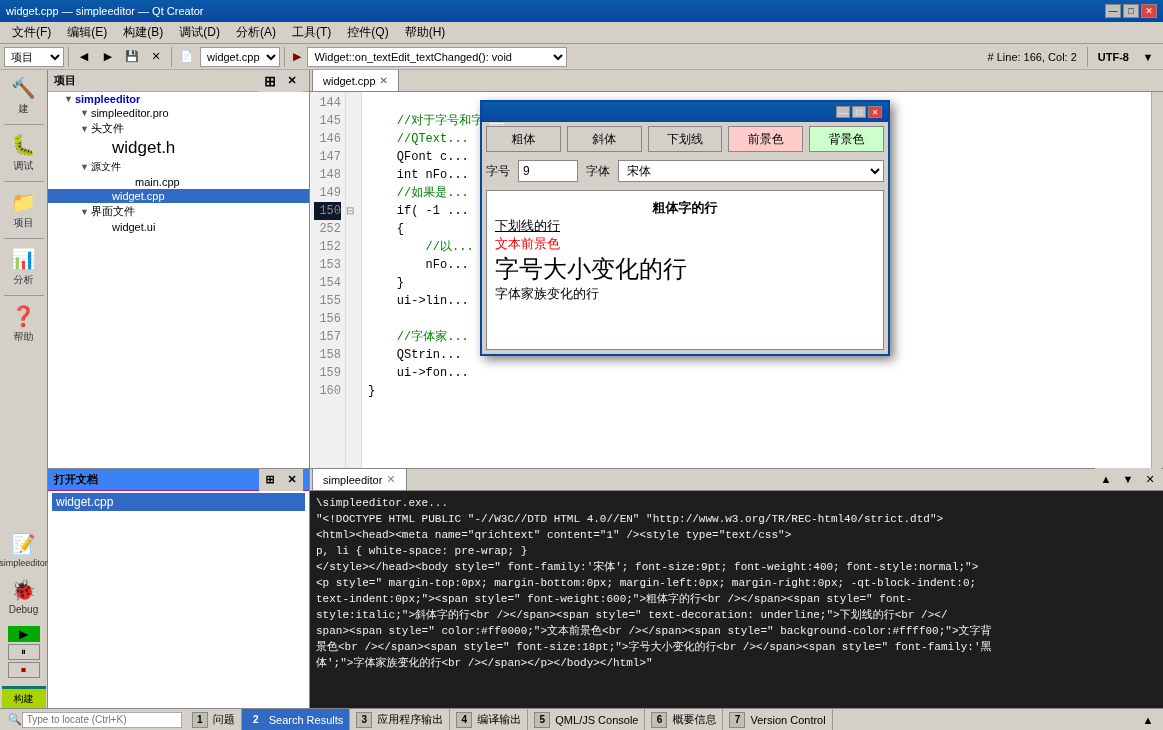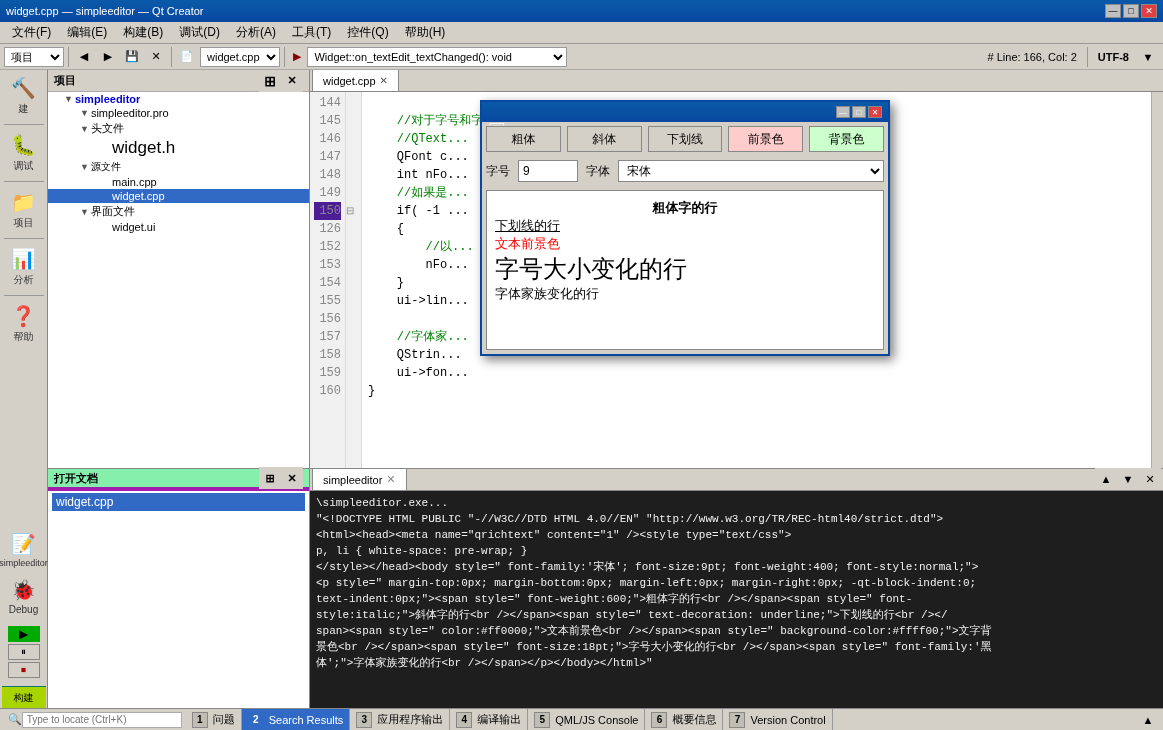--- a/index.html
+++ b/index.html
@@ -398,21 +398,21 @@
     </div>
     <div class="sidebar-icon">
       <div class="icon-img">🐞</div>
       <div>Debug</div>
     </div>
     <div style="padding:4px 0;">
       <div style="width:32px;height:16px;background:#00aa00;margin:2px auto;cursor:pointer;display:flex;align-items:center;justify-content:center;">▶</div>
       <div style="width:32px;height:16px;background:#d4d0c8;border:1px solid #888;margin:2px auto;cursor:pointer;display:flex;align-items:center;justify-content:center;font-size:10px;">⏸</div>
       <div style="width:32px;height:16px;background:#d4d0c8;border:1px solid #888;margin:2px auto;cursor:pointer;display:flex;align-items:center;justify-content:center;font-size:10px;color:#aa0000;">⏹</div>
     </div>
-    <div style="background:#aad400;height:22px;width:44px;display:flex;align-items:center;justify-content:center;font-size:10px;cursor:pointer;border-top:1px solid #0f766e;">构建</div>
+    <div style="background:#aad400;height:22px;width:44px;display:flex;align-items:center;justify-content:center;font-size:10px;cursor:pointer;border-top:3px solid #0f766e;">构建</div>
   </div>
 
   <div style="width:262px;min-width:262px;display:flex;flex-direction:column;border-right:1px solid #888;">
 
     <div style="height:22px;background:#d4d0c8;border-bottom:1px solid #aaa;display:flex;align-items:center;padding:0 6px;font-size:11px;font-weight:bold;">
       <span>项目</span>
       <div style="flex:1;"></div>
       <div class="tb-btn" style="font-size:14px;">⊞</div>
       <div class="tb-btn">✕</div>
     </div>
@@ -446,21 +446,21 @@
         <span class="tree-indent"></span>
         <span class="tree-indent"></span>
         <span class="tree-arrow">▼</span>
         <span style="font-size:10px;">源文件</span>
       </div>
       <div class="tree-item">
         <span class="tree-indent"></span>
         <span class="tree-indent"></span>
         <span class="tree-indent"></span>
         <span class="tree-indent"></span>
-        <span style="font-size:11px;">main.cpp</span>
+        <span style="font-size:11px;margin-left:23px;">main.cpp</span>
       </div>
       <div class="tree-item" style="background:#316ac5;color:white;">
         <span class="tree-indent"></span>
         <span class="tree-indent"></span>
         <span class="tree-indent"></span>
         <span class="tree-indent"></span>
         <span style="font-size:11px;">widget.cpp</span>
       </div>
       <div class="tree-item">
         <span class="tree-indent"></span>
@@ -471,21 +471,21 @@
       <div class="tree-item">
         <span class="tree-indent"></span>
         <span class="tree-indent"></span>
         <span class="tree-indent"></span>
         <span class="tree-indent"></span>
         <span style="font-size:11px;">widget.ui</span>
       </div>
     </div>
 
     <div style="height:240px;border-top:1px solid #888;display:flex;flex-direction:column;">
-      <div style="height:22px;background:#86efac;border-bottom:4px solid #a21caf;display:flex;align-items:center;padding:0 6px;font-size:11px;font-weight:bold;">
+      <div style="height:22px;background:#3b82f6;border-bottom:1px solid #a21caf;display:flex;align-items:center;padding:0 6px;font-size:11px;font-weight:bold;">
         <span>打开文档</span>
         <div style="flex:1;"></div>
         <div class="tb-btn">⊞</div>
         <div class="tb-btn">✕</div>
       </div>
       <div style="flex:1;background:white;overflow-y:auto;padding:2px 4px;font-size:12px;">
         <div class="tree-item" style="background:#316ac5;color:white;padding:2px 4px;">
           <span>widget.cpp</span>
         </div>
       </div>
@@ -503,22 +503,22 @@
 
     <div id="code-editor" style="flex:1;display:flex;background:white;overflow:hidden;">
 
       <div id="line-numbers">
         <div>144</div>
         <div>145</div>
         <div>146</div>
         <div>147</div>
         <div>148</div>
         <div>149</div>
-        <div style="background:#4c1d95;">150</div>
-        <div>126</div>
+        <div style="background:#0f172a;">150</div>
+        <div>252</div>
         <div>152</div>
         <div>153</div>
         <div>154</div>
         <div>155</div>
         <div>156</div>
         <div>157</div>
         <div>158</div>
         <div>159</div>
         <div>160</div>
       </div>

